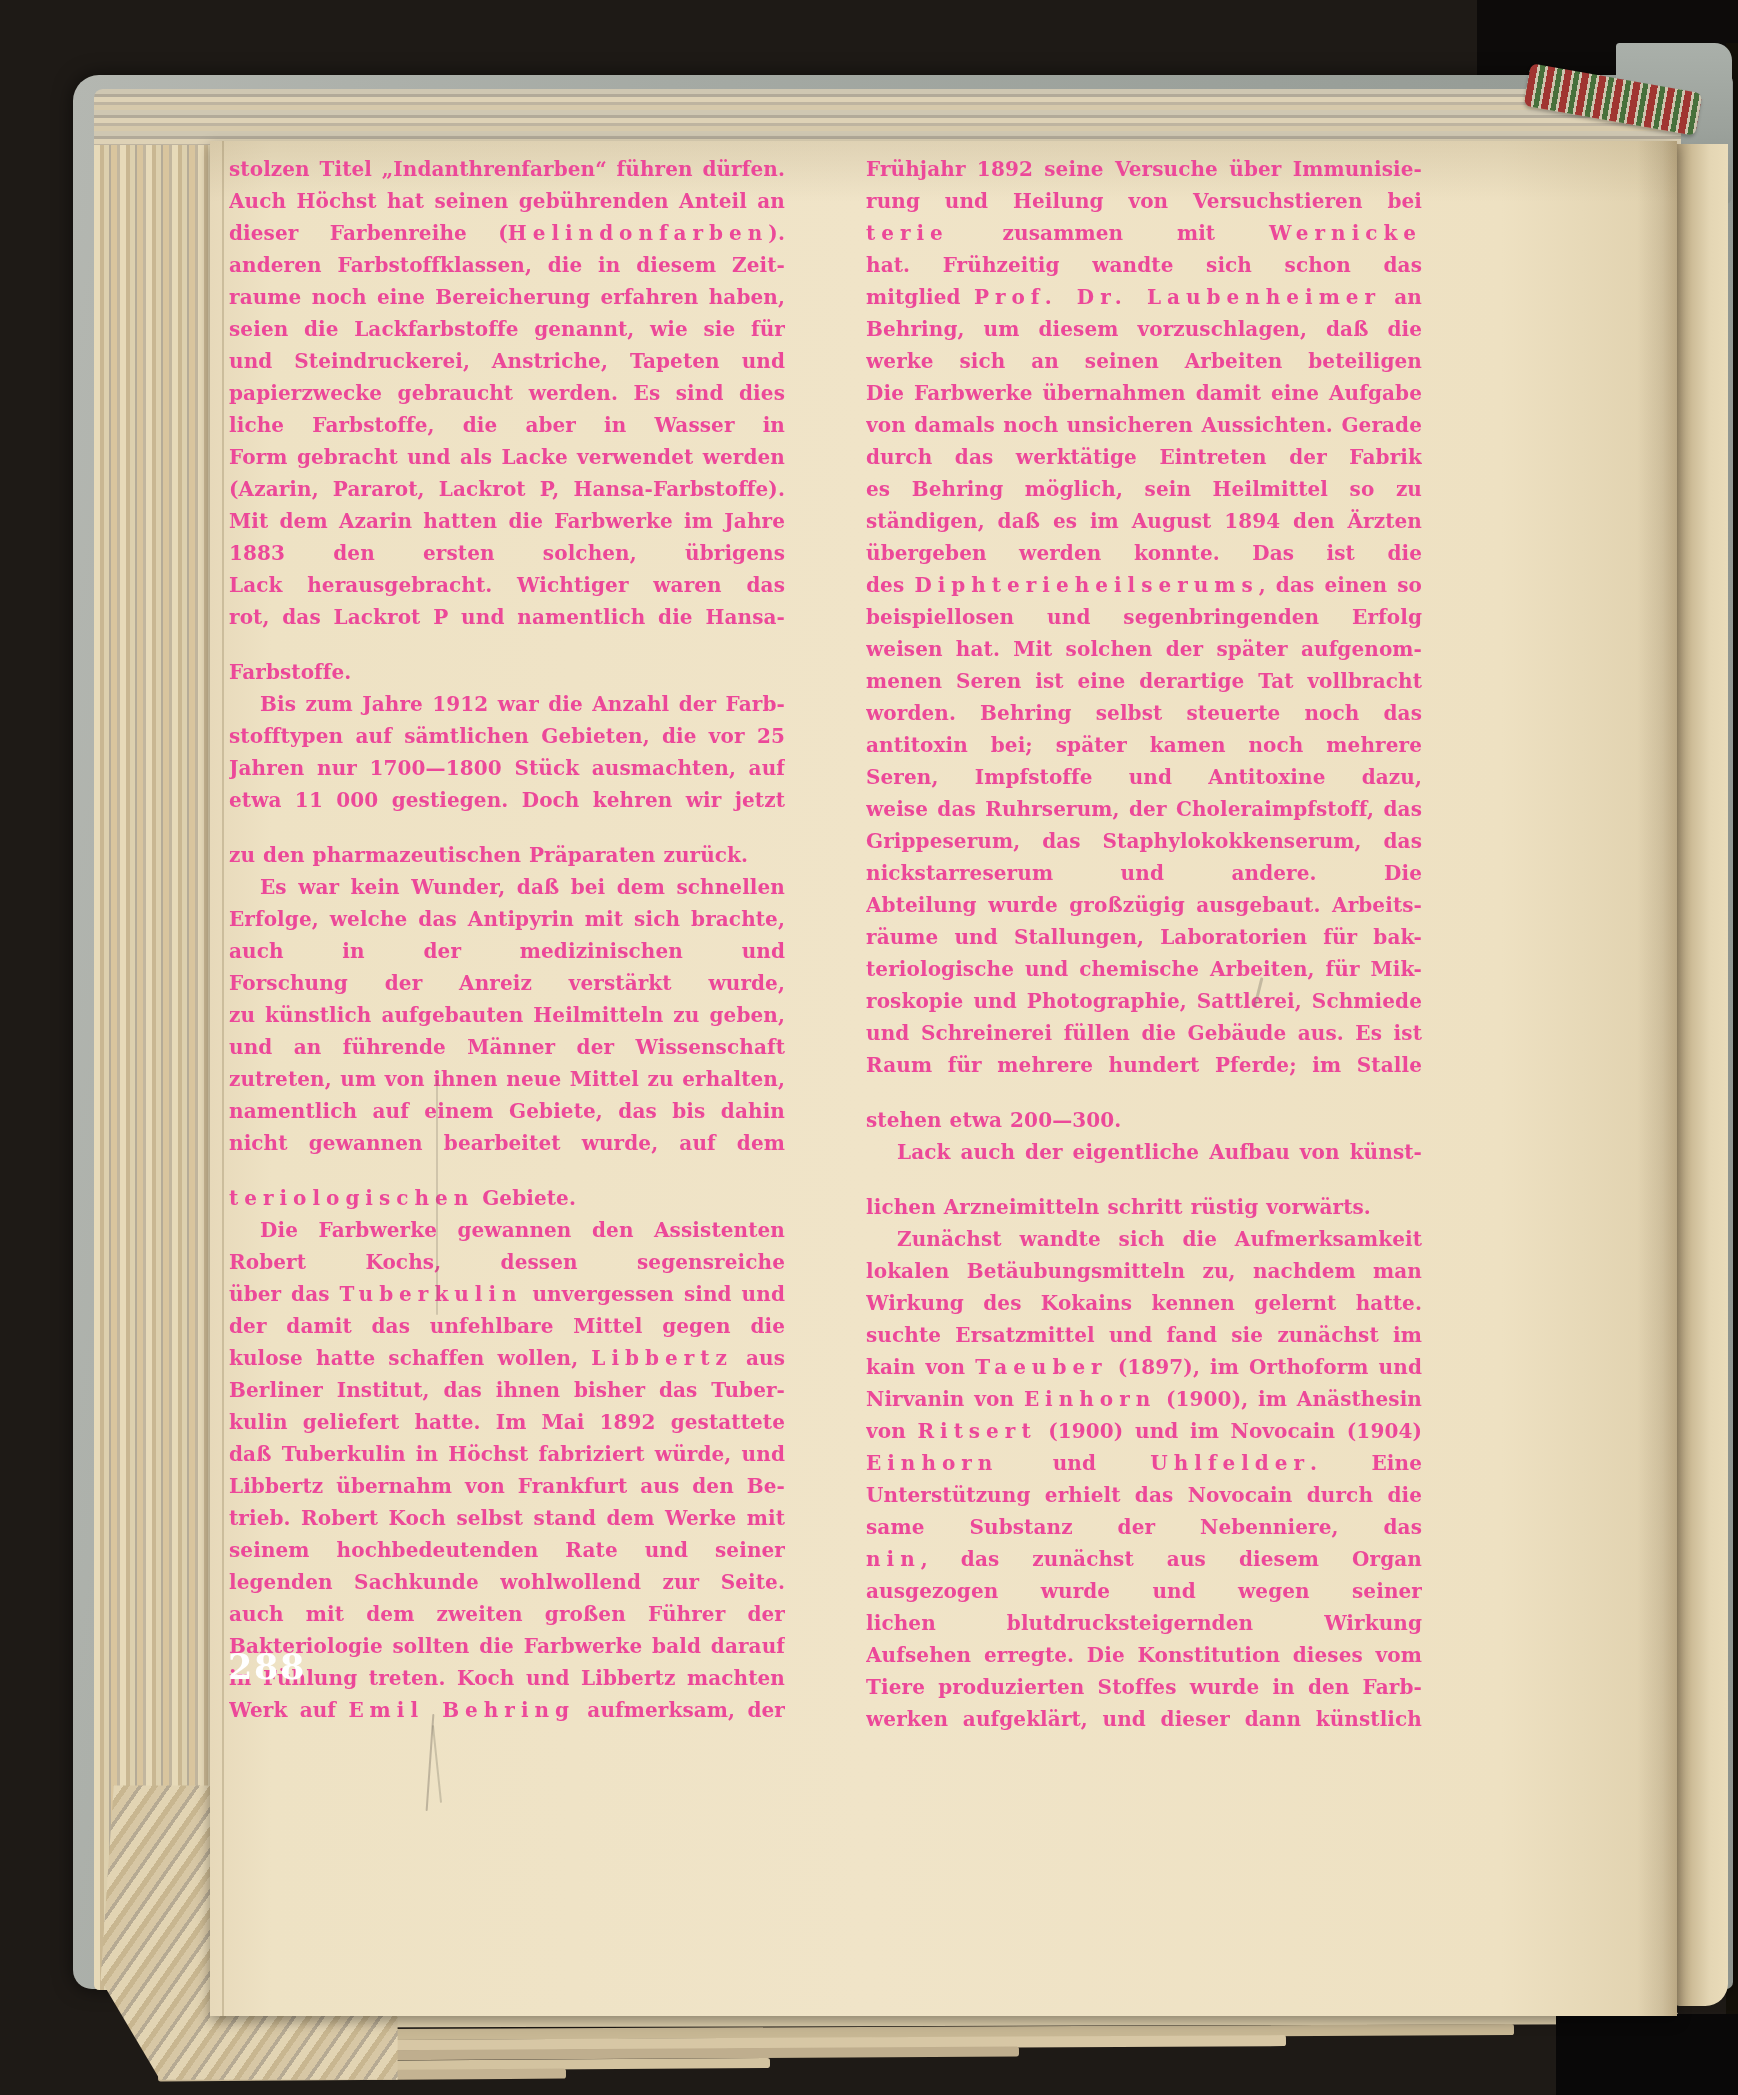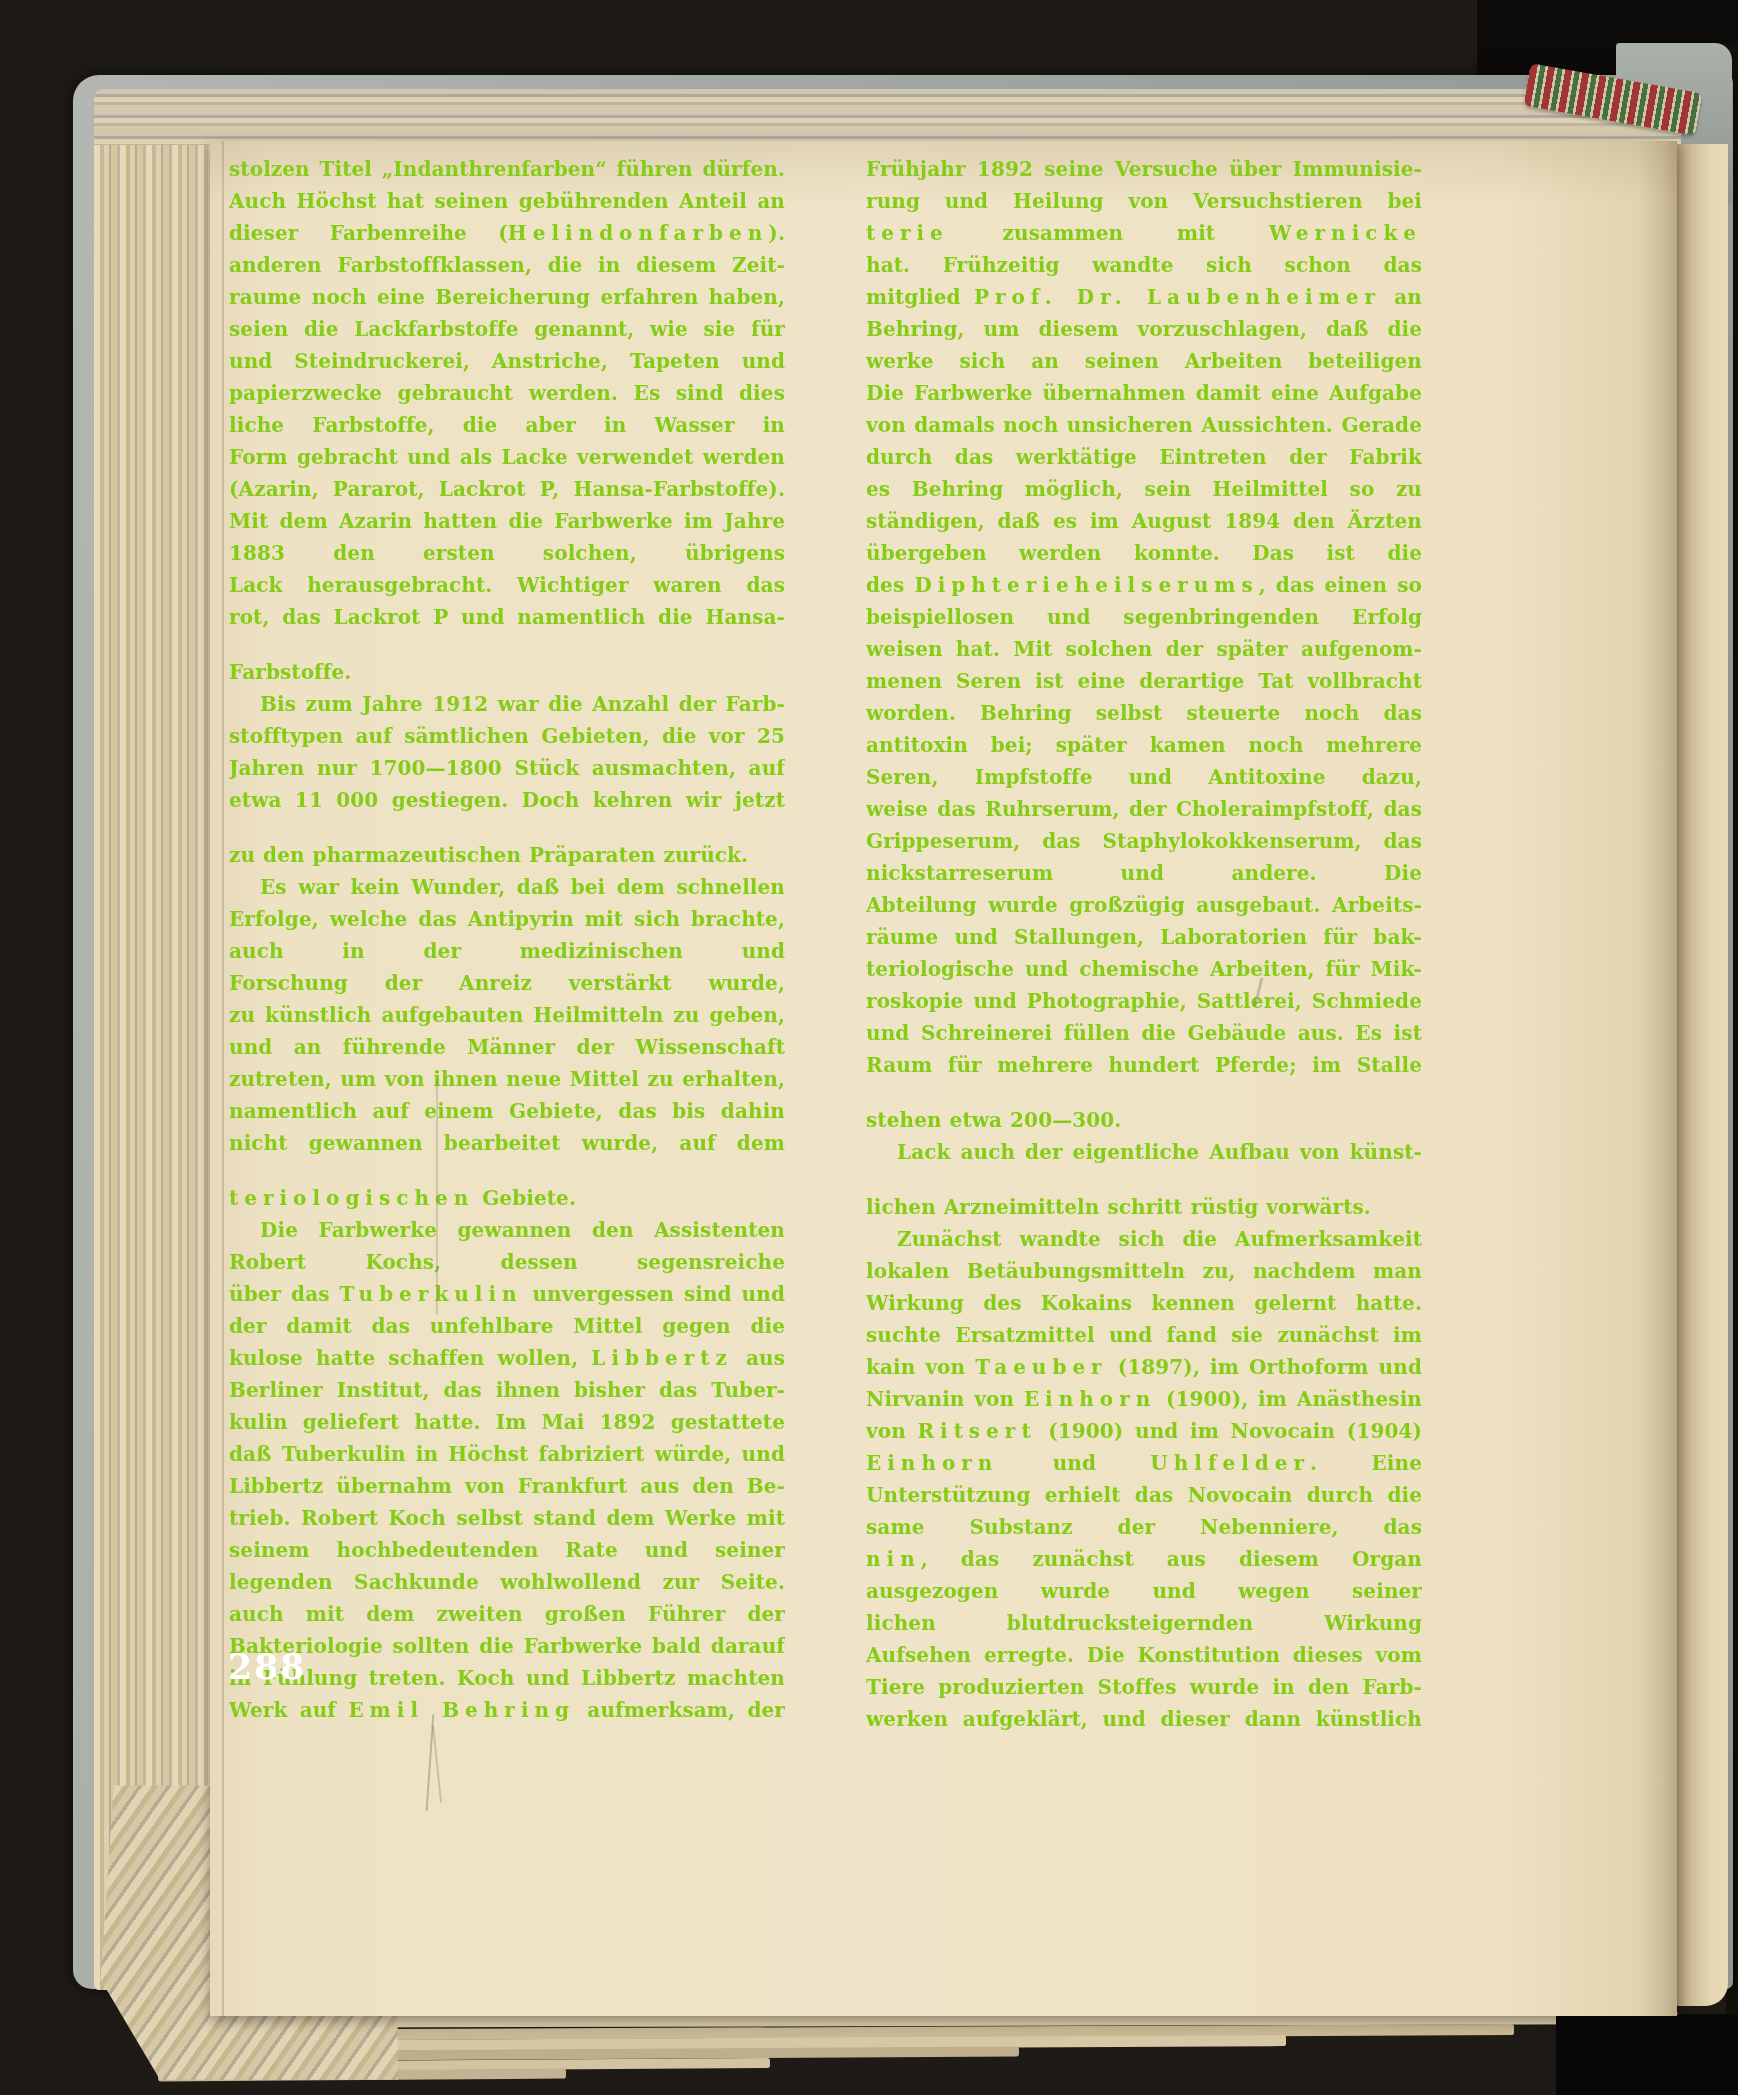--- a/index.html
+++ b/index.html
@@ -85,21 +85,21 @@
   }
   .page::after{ 
     content:"";position:absolute;right:0;top:0;width:40px;height:100%;
     background:linear-gradient(90deg,rgba(70,50,20,0),rgba(70,50,20,.18));
   }
   .page-underline{ 
     position:absolute;left:12px;top:0;width:1.7px;height:100%;
     background:rgba(130,110,75,.28);
   }
   
-  .col{position:absolute;top:153px;width:556px;color:#84cc16;}
+  .col{position:absolute;top:153px;width:556px;color:#ec4899;}
   .col-left{left:229px;}
   .col-right{left:866px;}
   .line{
     font-size:20px;font-weight:700;line-height:32px;height:32px;
     overflow:hidden;text-align:justify;text-align-last:justify;
     letter-spacing:0.1px;word-spacing:0.9px;
   }
   .line.indent{text-indent:31px;}
   .line.plast{text-align-last:left;margin-top:23px;}
   .sp{letter-spacing:.3em;}

